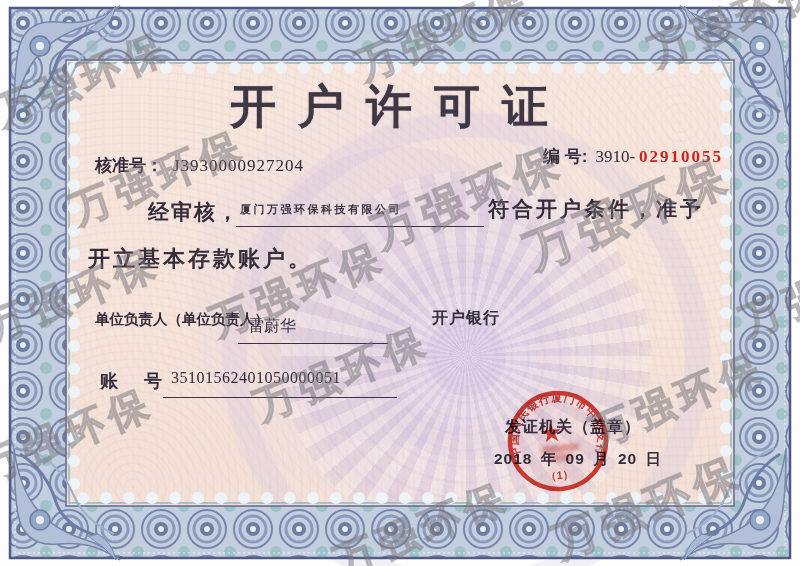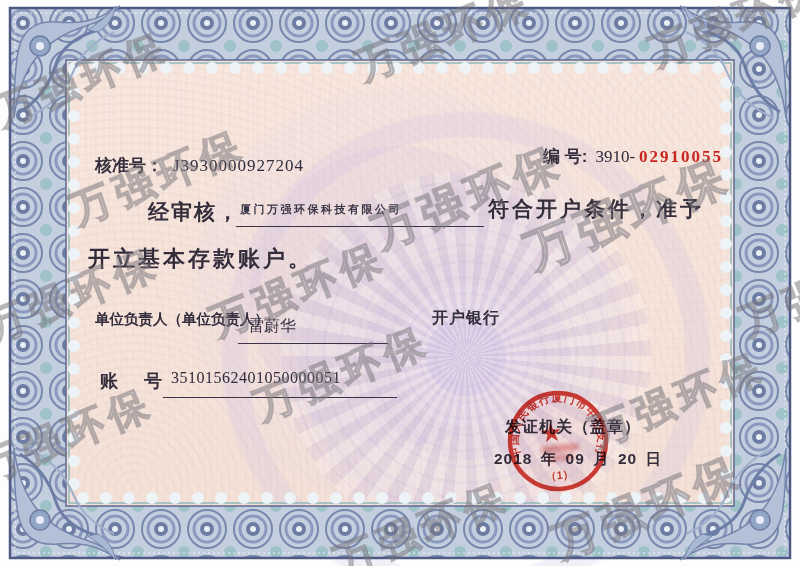--- a/index.html
+++ b/index.html
@@ -103,20 +103,21 @@
     <rect x="69" y="63" width="662" height="440" fill="none" stroke="#8fb9bd" stroke-width="1.5"></rect>
     <rect x="74" y="68" width="652" height="430" fill="none" stroke="#eef3f8" stroke-width="12" stroke-dasharray="0 23" stroke-linecap="round"></rect>
     <use href="#cornFl"></use>
     <use href="#cornFl" transform="translate(800,0) scale(-1,1)"></use>
     <use href="#cornFl" transform="translate(0,566) scale(1,-1)"></use>
     <use href="#cornFl" transform="translate(800,566) scale(-1,-1)"></use>
   </svg>
 
   <div class="textlayer">
 
+    <div class="abs title">开户许可证</div>
 
     <div class="abs approval">
       <span class="lbl">核准号：</span><span class="val">J3930000927204</span>
     </div>
 
     <div class="abs cert-no">
       <span class="lbl">编 号:</span><span class="pre">3910-</span><span class="red">02910055</span>
     </div>
 
     <div class="abs l1a ink">经审核，</div>

